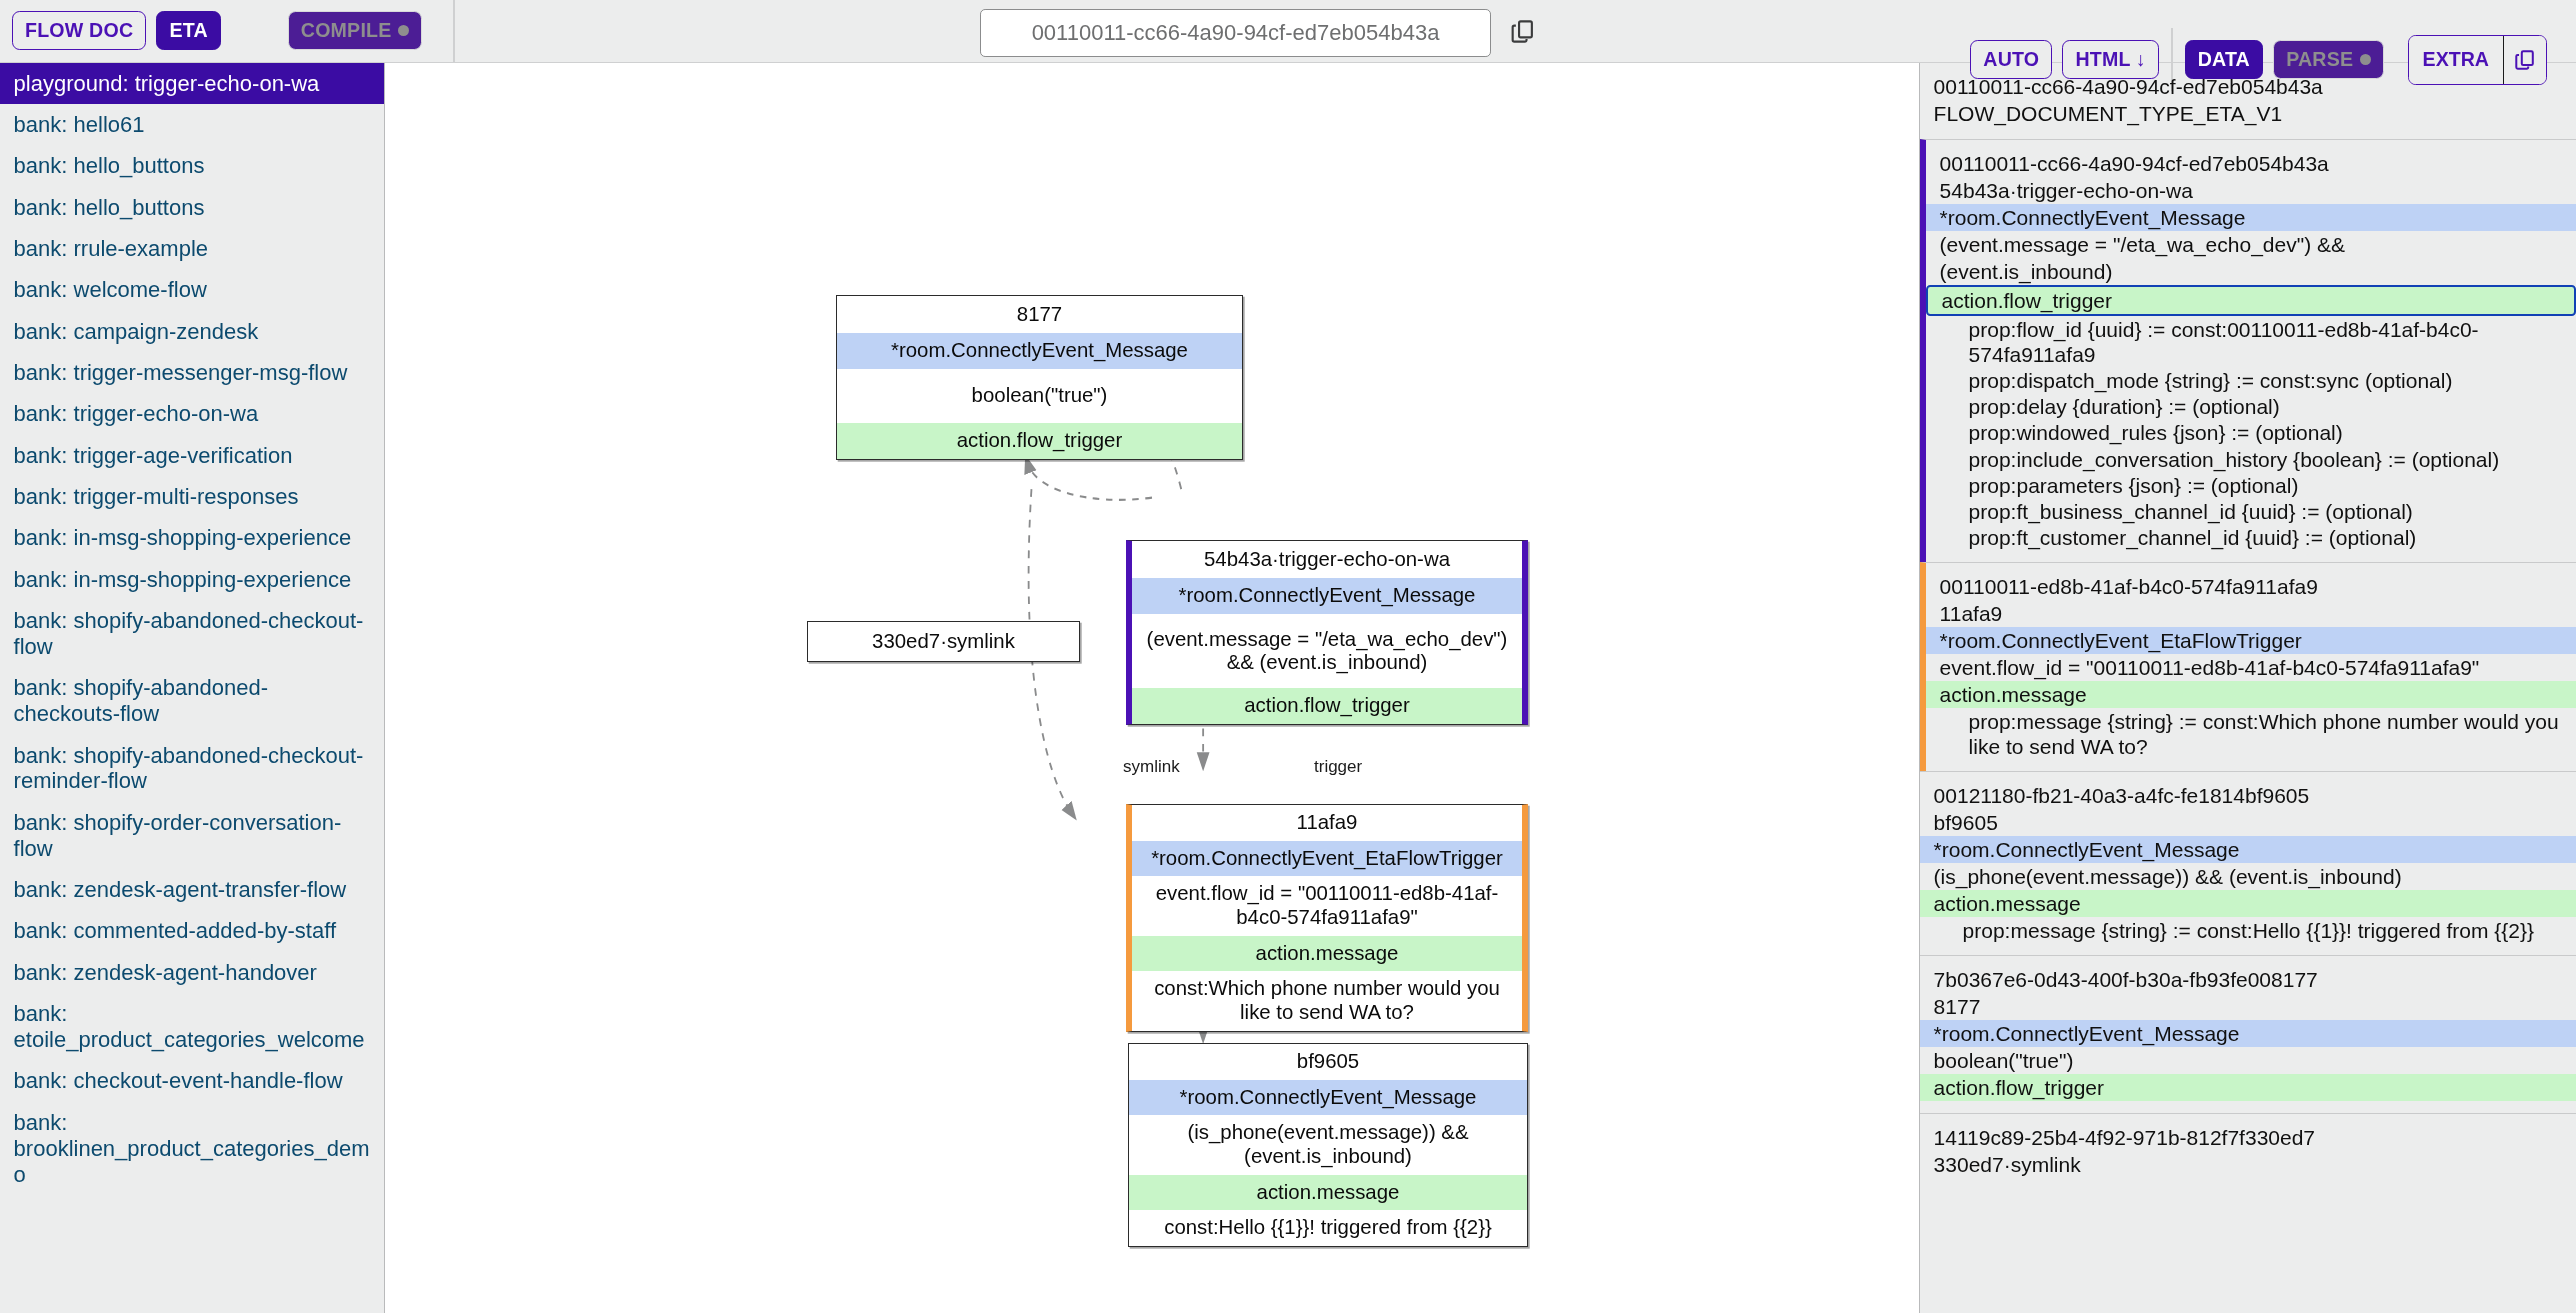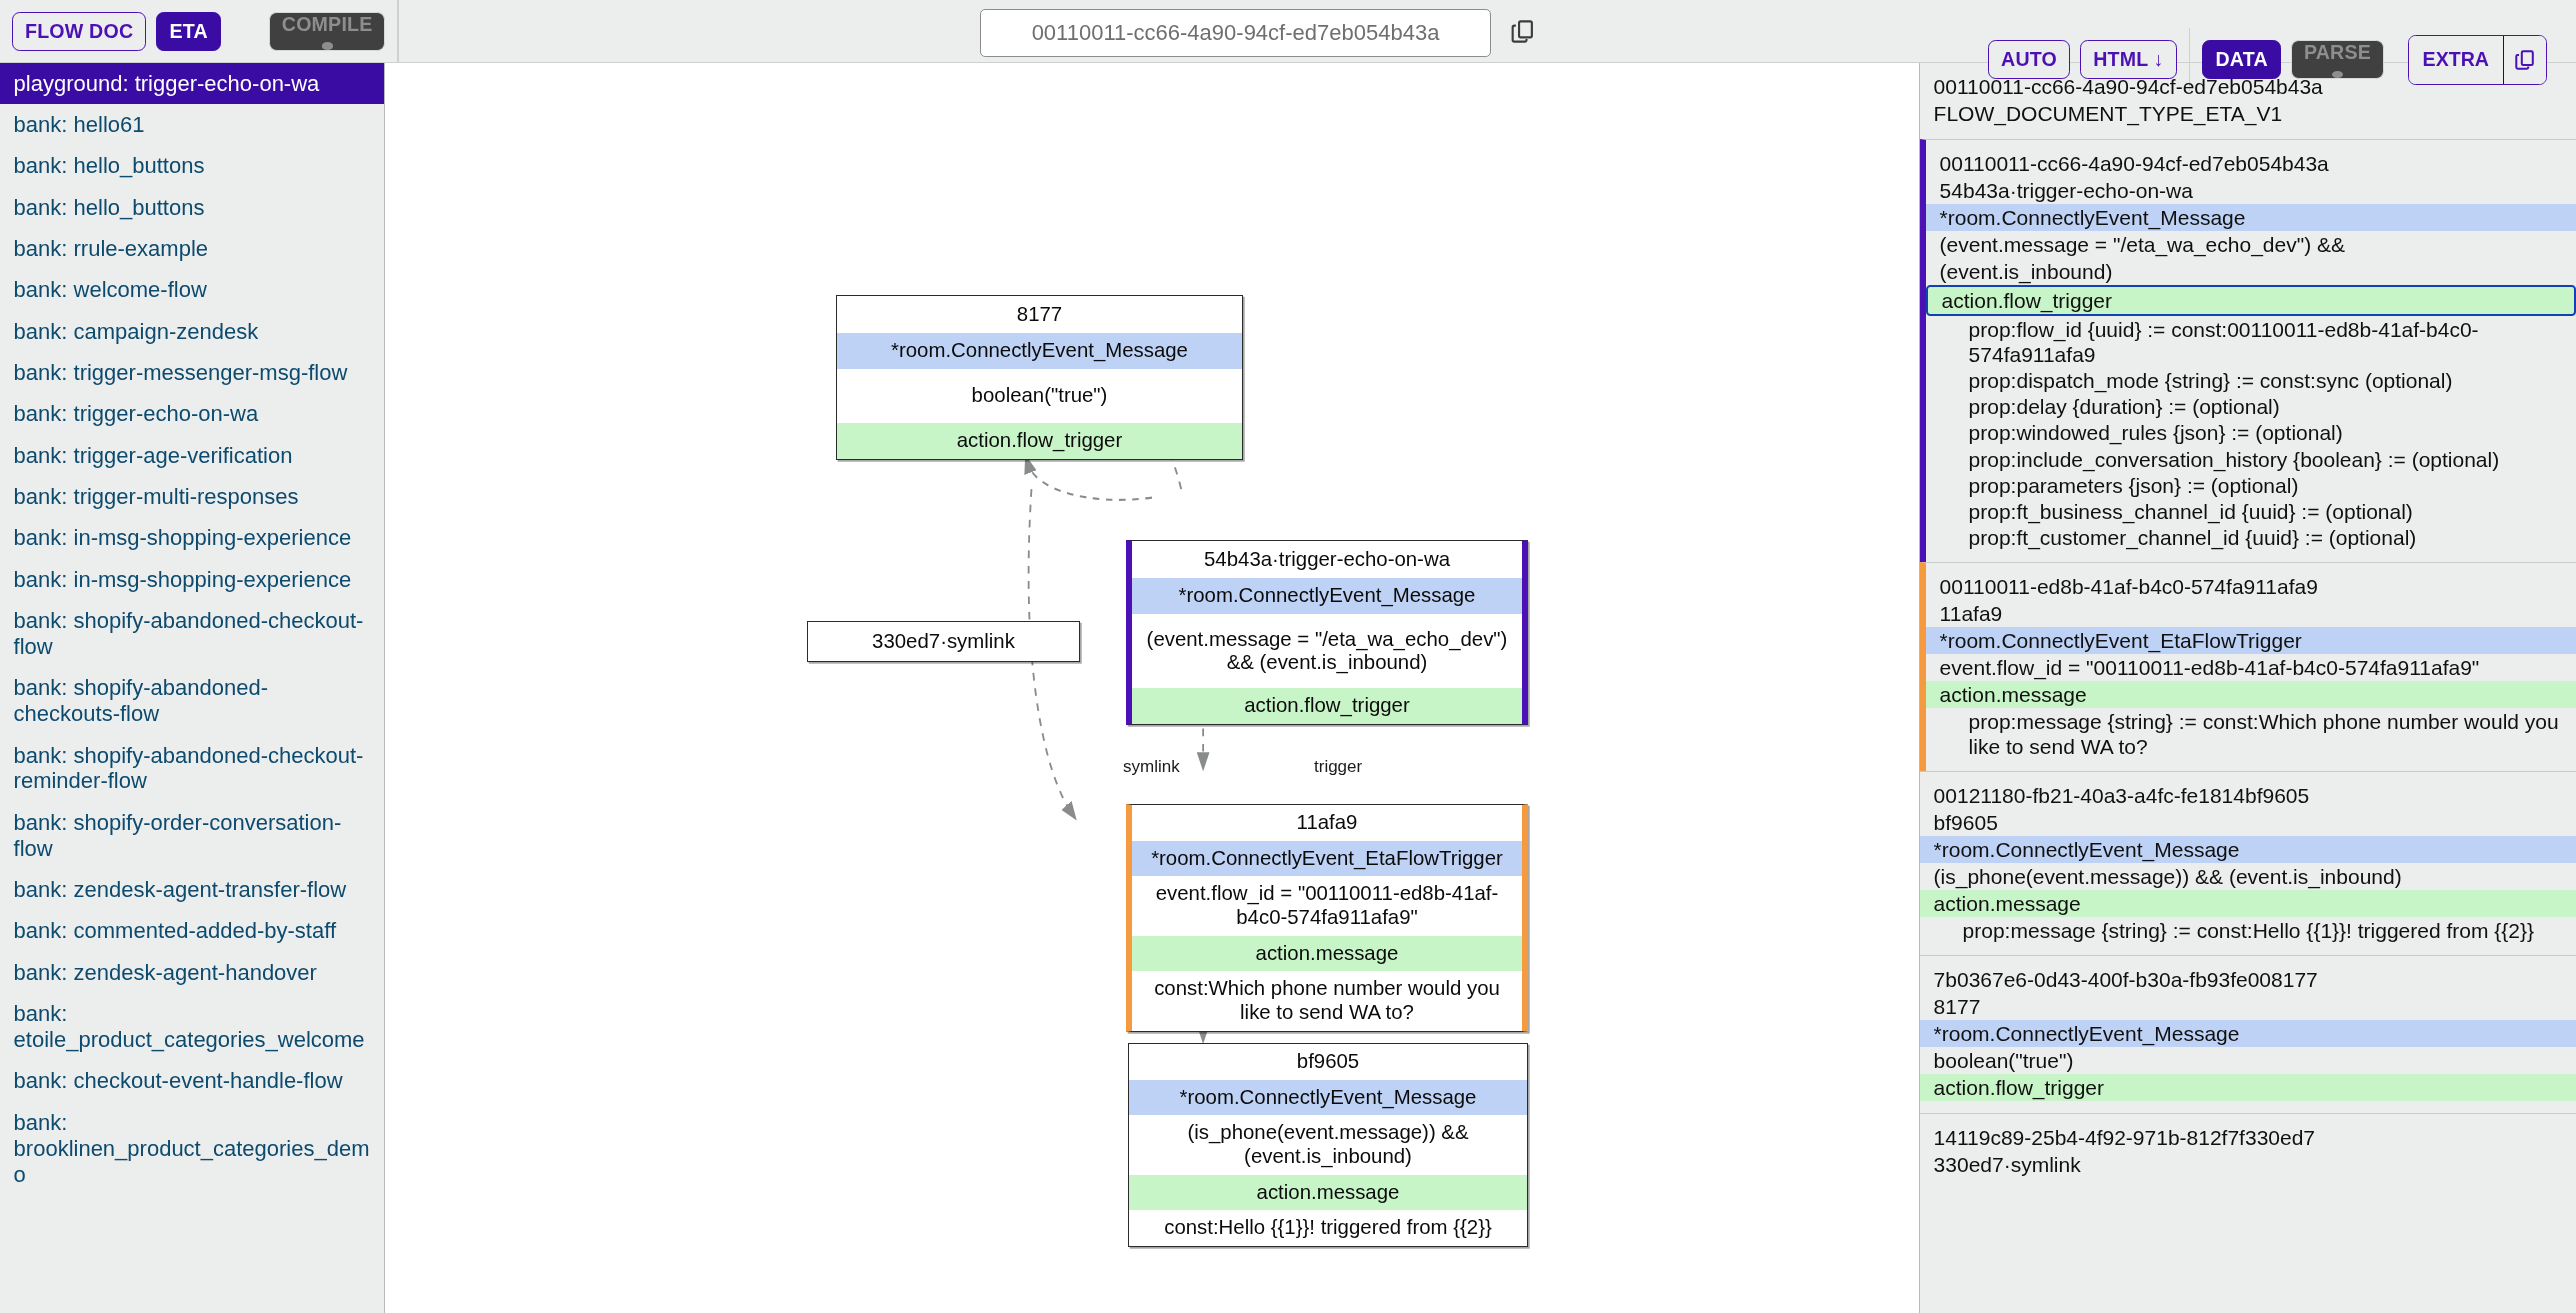--- a/index.html
+++ b/index.html
@@ -9,23 +9,24 @@
     background: #ffffff;
     font-family: "Liberation Sans", sans-serif;
     overflow: hidden;
   }
   #app { width: 2576px; height: 1314px; display: flex; flex-direction: column; }
 
   
   .toolbar {
     height: 63px; flex: 0 0 63px;
     background: #eceded;
-    display: flex; align-items: center;
+    display: flex; align-items: flex-end;
     border-bottom: 1.7px solid #cfd0d1;
     position: relative;
+    gap: 19px;
   }
   .tb-group {
     display: flex; align-items: center; gap: 10.2px;
     height: 63px; padding: 0 12px;
   }
   .tb-sep { width: 1.7px; height: 63px; background: #cfd0d1; }
   .tb-sep-thin { width: 1.7px; height: 37px; background: #cfd0d1; margin: 0 1.7px; }
 
   .btn {
     border: 1.7px solid #4b11b5;
@@ -37,21 +38,21 @@
     letter-spacing: 0.2px;
     padding: 0 12px;
     height: 39px;
     display: inline-flex; align-items: center; justify-content: center; gap: 6.8px;
     cursor: pointer;
     white-space: nowrap;
     font-family: "Liberation Sans", sans-serif;
   }
   .btn.active { background: #3b0ca3; color: #ffffff; border-color: #3b0ca3; }
   .btn.disabled {
-    border-color: #d8d9da; color: #8e8e8e; background: #404040; cursor: default; flex-direction: column;
+    border-color: #d8d9da; color: #8e8e8e; background: #4c1d95; cursor: default;
   }
   .dot { width: 11px; height: 11px; border-radius: 50%; background: #8e8e8e; display: inline-block; }
 
   .uuid-wrap {
     position: absolute; left: 980px; top: 8.5px;
     width: 511px; height: 48px;
   }
   .uuid-input {
     width: 100%; height: 48px;
     border: 1.7px solid #8b8c8d; border-radius: 5.1px;

